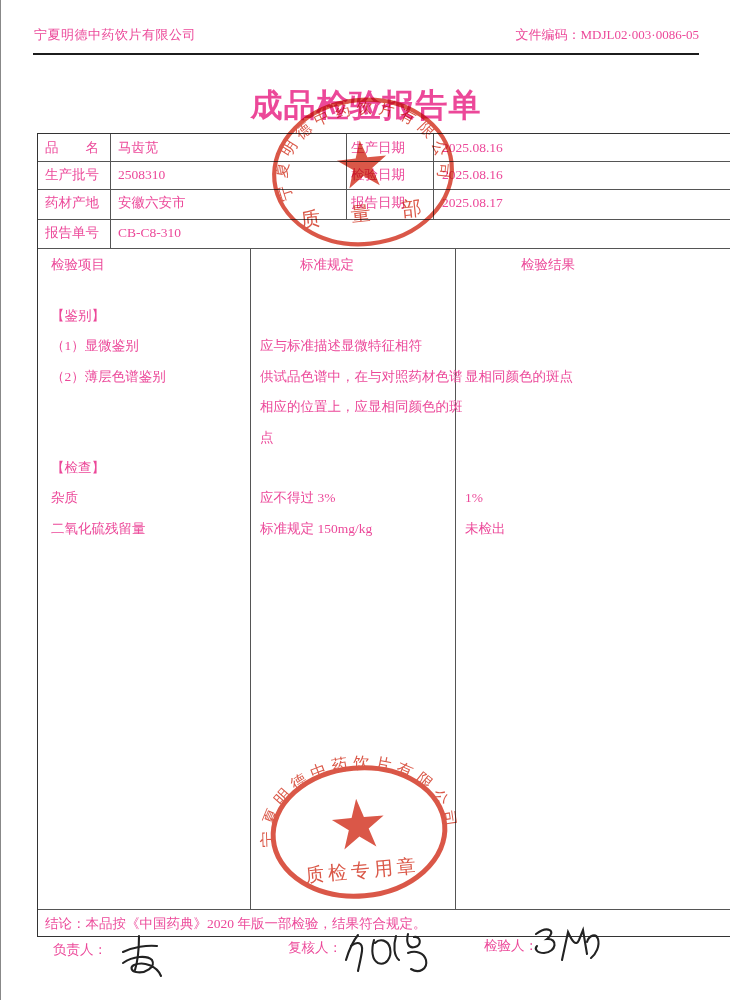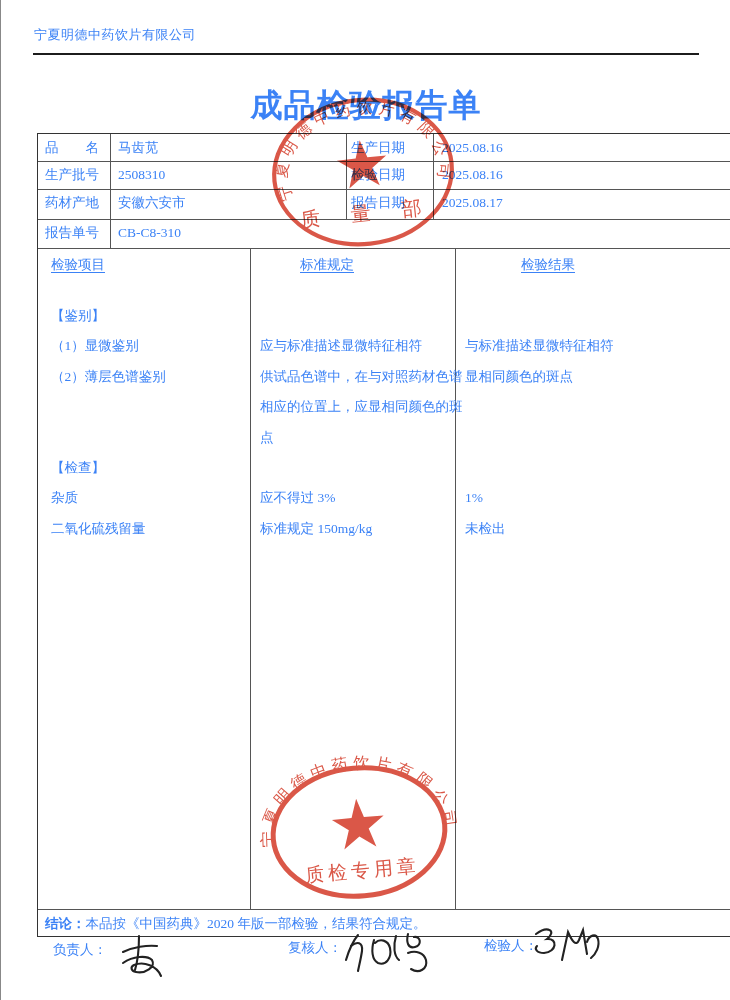--- a/index.html
+++ b/index.html
@@ -1,65 +1,66 @@
 <!DOCTYPE html>
 <html><head>
 <meta charset="utf-8">
 <style>
   html,body{margin:0;padding:0;background:#fff;}
   .page{
     position:relative;width:730px;height:1000px;background:#ffffff;
     font-family:"Liberation Serif","DejaVu Serif",serif;
-    color:#3b82f6;overflow:hidden;border-left:1px solid #888;
+    color:#ec4899;overflow:hidden;border-left:1px solid #888;
   }
   
   .hdr-left{position:absolute;left:33px;top:26px;font-size:13px;letter-spacing:.5px;}
   .hdr-right{position:absolute;right:32px;top:26px;font-size:13px;}
   .hdr-rule{position:absolute;left:32px;top:53px;width:666px;height:2.4px;background:#1c1c1c;}
   
   .title{position:absolute;left:0;top:84px;width:730px;text-align:center;
          font-size:32px;font-weight:bold;letter-spacing:1px;}
   
   .tframe{position:absolute;left:36px;top:133px;width:724px;height:804px;
           border:1.6px solid #333;box-sizing:border-box;}
   .vline,.hline{position:absolute;background:#555;}
   .hline{left:0;width:100%;height:1px;}
   .vline{top:0;width:1px;}
   
   .info-cell{position:absolute;font-size:13.5px;line-height:28.5px;white-space:nowrap;}
   
-  .col-header{position:absolute;font-size:13.5px;text-decoration:underline;
+  .col-header{position:absolute;font-size:13.5px;
               text-underline-offset:3px;white-space:nowrap;}
   .rows{position:absolute;left:0;top:167px;width:628px;}
   .trow{position:relative;height:30.4px;}
   .trow .c1,.trow .c2,.trow .c3{
       position:absolute;top:0;font-size:13.5px;line-height:30.4px;white-space:nowrap;}
   .trow .c1{left:13px;}
   .trow .c2{left:222px;}
   .trow .c3{left:427px;}
   
   .concl{position:absolute;left:7px;top:775px;width:614px;font-size:13.5px;
          line-height:29px;white-space:nowrap;}
-  .concl b{font-weight:bold;}
+  .concl b{font-weight:normal;}
   
   .sig-label{position:absolute;font-size:13.5px;white-space:nowrap;}
   .sig-svg{position:absolute;}
   .sig-svg path{stroke:#222;stroke-width:2.1;fill:none;stroke-linecap:round;}
   
   .stamp{position:absolute;mix-blend-mode:multiply;opacity:.88;}
   .stamp svg{overflow:visible;}
   .stamp-rot-top{transform:rotate(-6deg);}
   .stamp-rot-bot{transform:rotate(-5deg);}
 </style>
 </head>
 <body>
 
 <div class="page">
 
   <div class="hdr-left">宁夏明德中药饮片有限公司</div>
+  <div class="hdr-right">文件编码：MDJL02·003·0086-05</div>
   <div class="hdr-rule"></div>
 
   <div class="title">成品检验报告单</div>
 
   <div class="tframe">
 
     <div class="hline" style="top:27px"></div>
     <div class="hline" style="top:55px"></div>
     <div class="hline" style="top:85px"></div>
     <div class="hline" style="top:114px"></div>
@@ -97,21 +98,20 @@
 
     <div class="rows">
       <div class="trow">
           <span class="c1">【鉴别】</span>
           <span class="c2"></span>
           <span class="c3"></span>
         </div>
       <div class="trow">
           <span class="c1">（1）显微鉴别</span>
           <span class="c2">应与标准描述显微特征相符</span>
-          <span class="c3">与标准描述显微特征相符</span>
         </div>
       <div class="trow">
           <span class="c1">（2）薄层色谱鉴别</span>
           <span class="c2">供试品色谱中，在与对照药材色谱</span>
           <span class="c3">显相同颜色的斑点</span>
         </div>
       <div class="trow">
           <span class="c1"></span>
           <span class="c2">相应的位置上，应显相同颜色的斑</span>
           <span class="c3"></span>

